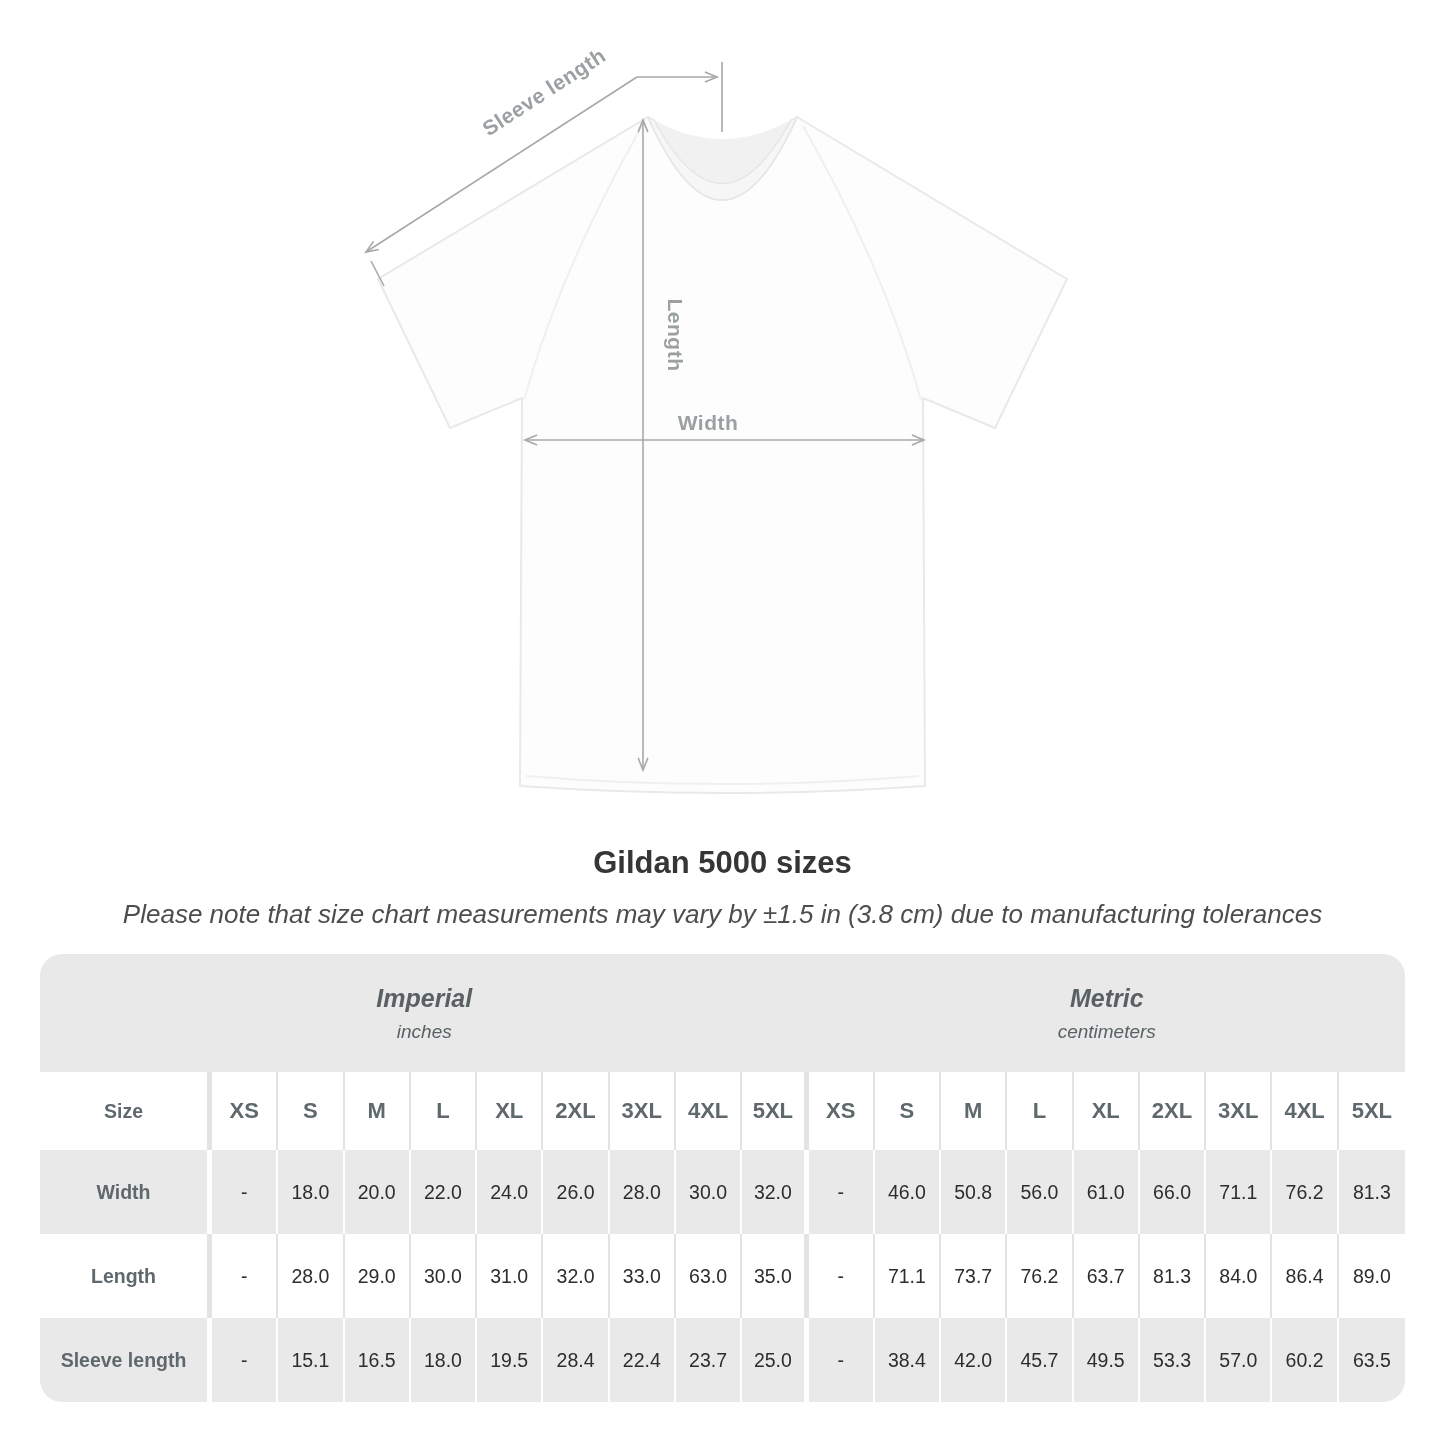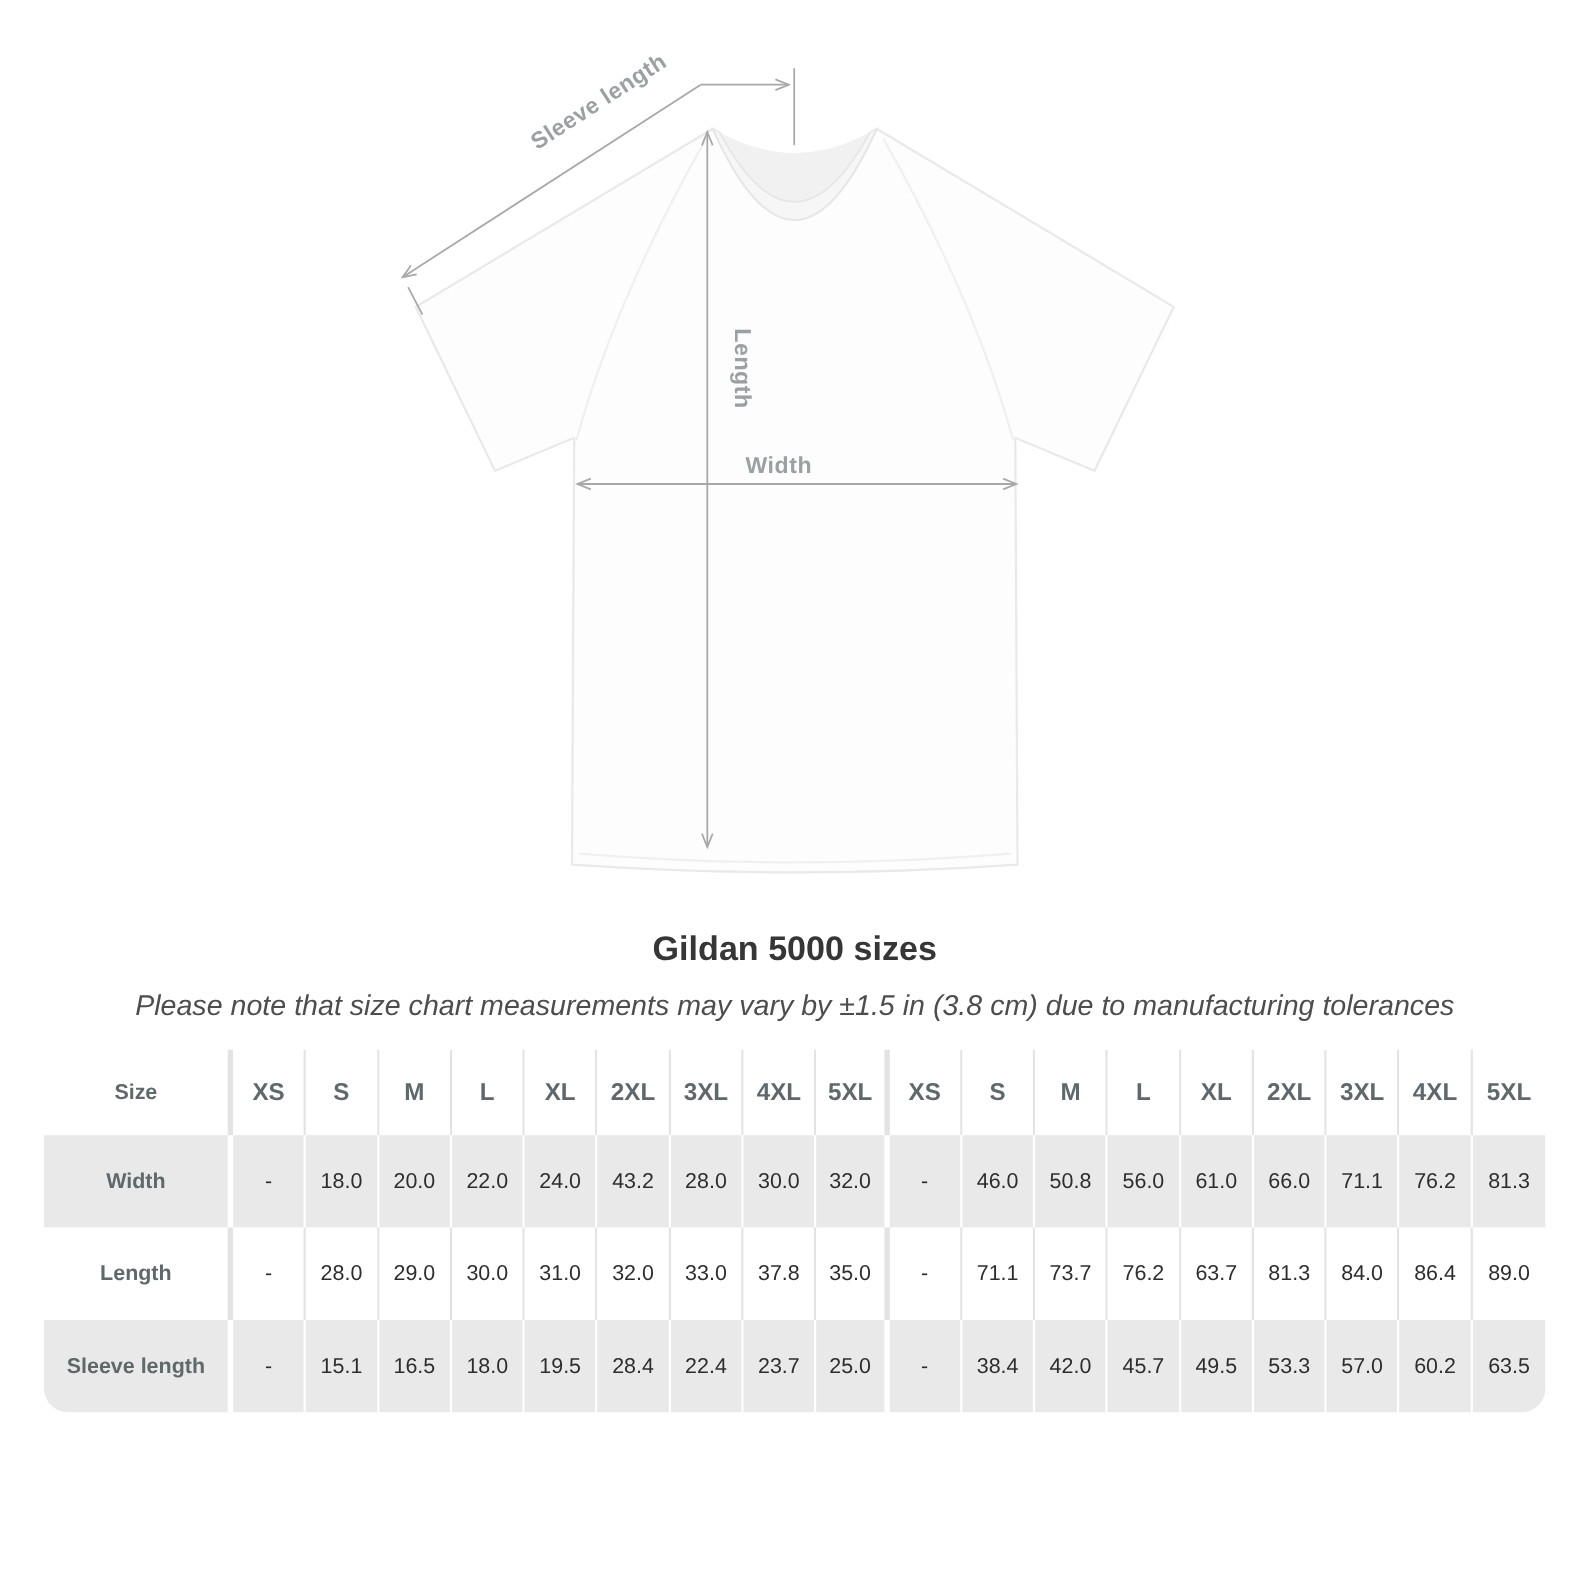--- a/index.html
+++ b/index.html
@@ -82,20 +82,30 @@
       <text class="diagram-label" fill="#9ba0a2" text-anchor="middle" transform="translate(548,98) rotate(-33)">Sleeve length</text>
       <text class="diagram-label" fill="#9ba0a2" text-anchor="middle" transform="translate(668,335) rotate(90)">Length</text>
       <text class="diagram-label" fill="#9ba0a2" text-anchor="middle" x="708" y="430">Width</text>
     </svg>
   </div>
 
   <h1 class="page-title">Gildan 5000 sizes</h1>
   <p class="tolerance-note">Please note that size chart measurements may vary by ±1.5 in (3.8 cm) due to manufacturing tolerances</p>
 
   <div class="size-table">
+    <div class="band">
+      <div class="band-cell band-imperial">
+        <div class="g-label">Imperial</div>
+        <div class="g-sub">inches</div>
+      </div>
+      <div class="band-cell band-metric">
+        <div class="g-label">Metric</div>
+        <div class="g-sub">centimeters</div>
+      </div>
+    </div>
     <div id="size-grid">
         <div class="c head row-white lbl thick">Size</div>
         <div class="c head row-white">XS</div>
         <div class="c head row-white">S</div>
         <div class="c head row-white">M</div>
         <div class="c head row-white">L</div>
         <div class="c head row-white">XL</div>
         <div class="c head row-white">2XL</div>
         <div class="c head row-white">3XL</div>
         <div class="c head row-white">4XL</div>
@@ -108,42 +118,42 @@
         <div class="c head row-white">2XL</div>
         <div class="c head row-white">3XL</div>
         <div class="c head row-white">4XL</div>
         <div class="c head row-white last">5XL</div>
         <div class="c dat row-gray lbl thick">Width</div>
         <div class="c dat row-gray val">-</div>
         <div class="c dat row-gray val">18.0</div>
         <div class="c dat row-gray val">20.0</div>
         <div class="c dat row-gray val">22.0</div>
         <div class="c dat row-gray val">24.0</div>
-        <div class="c dat row-gray val">43.2</div>
+        <div class="c dat row-gray val">26.0</div>
         <div class="c dat row-gray val">28.0</div>
         <div class="c dat row-gray val">30.0</div>
         <div class="c dat row-gray val thick">32.0</div>
         <div class="c dat row-gray val">-</div>
         <div class="c dat row-gray val">46.0</div>
         <div class="c dat row-gray val">50.8</div>
         <div class="c dat row-gray val">56.0</div>
         <div class="c dat row-gray val">61.0</div>
         <div class="c dat row-gray val">66.0</div>
         <div class="c dat row-gray val">71.1</div>
         <div class="c dat row-gray val">76.2</div>
         <div class="c dat row-gray val last">81.3</div>
         <div class="c dat row-white lbl thick">Length</div>
         <div class="c dat row-white val">-</div>
         <div class="c dat row-white val">28.0</div>
         <div class="c dat row-white val">29.0</div>
         <div class="c dat row-white val">30.0</div>
         <div class="c dat row-white val">31.0</div>
         <div class="c dat row-white val">32.0</div>
         <div class="c dat row-white val">33.0</div>
-        <div class="c dat row-white val">37.8</div>
+        <div class="c dat row-white val">63.0</div>
         <div class="c dat row-white val thick">35.0</div>
         <div class="c dat row-white val">-</div>
         <div class="c dat row-white val">71.1</div>
         <div class="c dat row-white val">73.7</div>
         <div class="c dat row-white val">76.2</div>
         <div class="c dat row-white val">63.7</div>
         <div class="c dat row-white val">81.3</div>
         <div class="c dat row-white val">84.0</div>
         <div class="c dat row-white val">86.4</div>
         <div class="c dat row-white val last">89.0</div>

